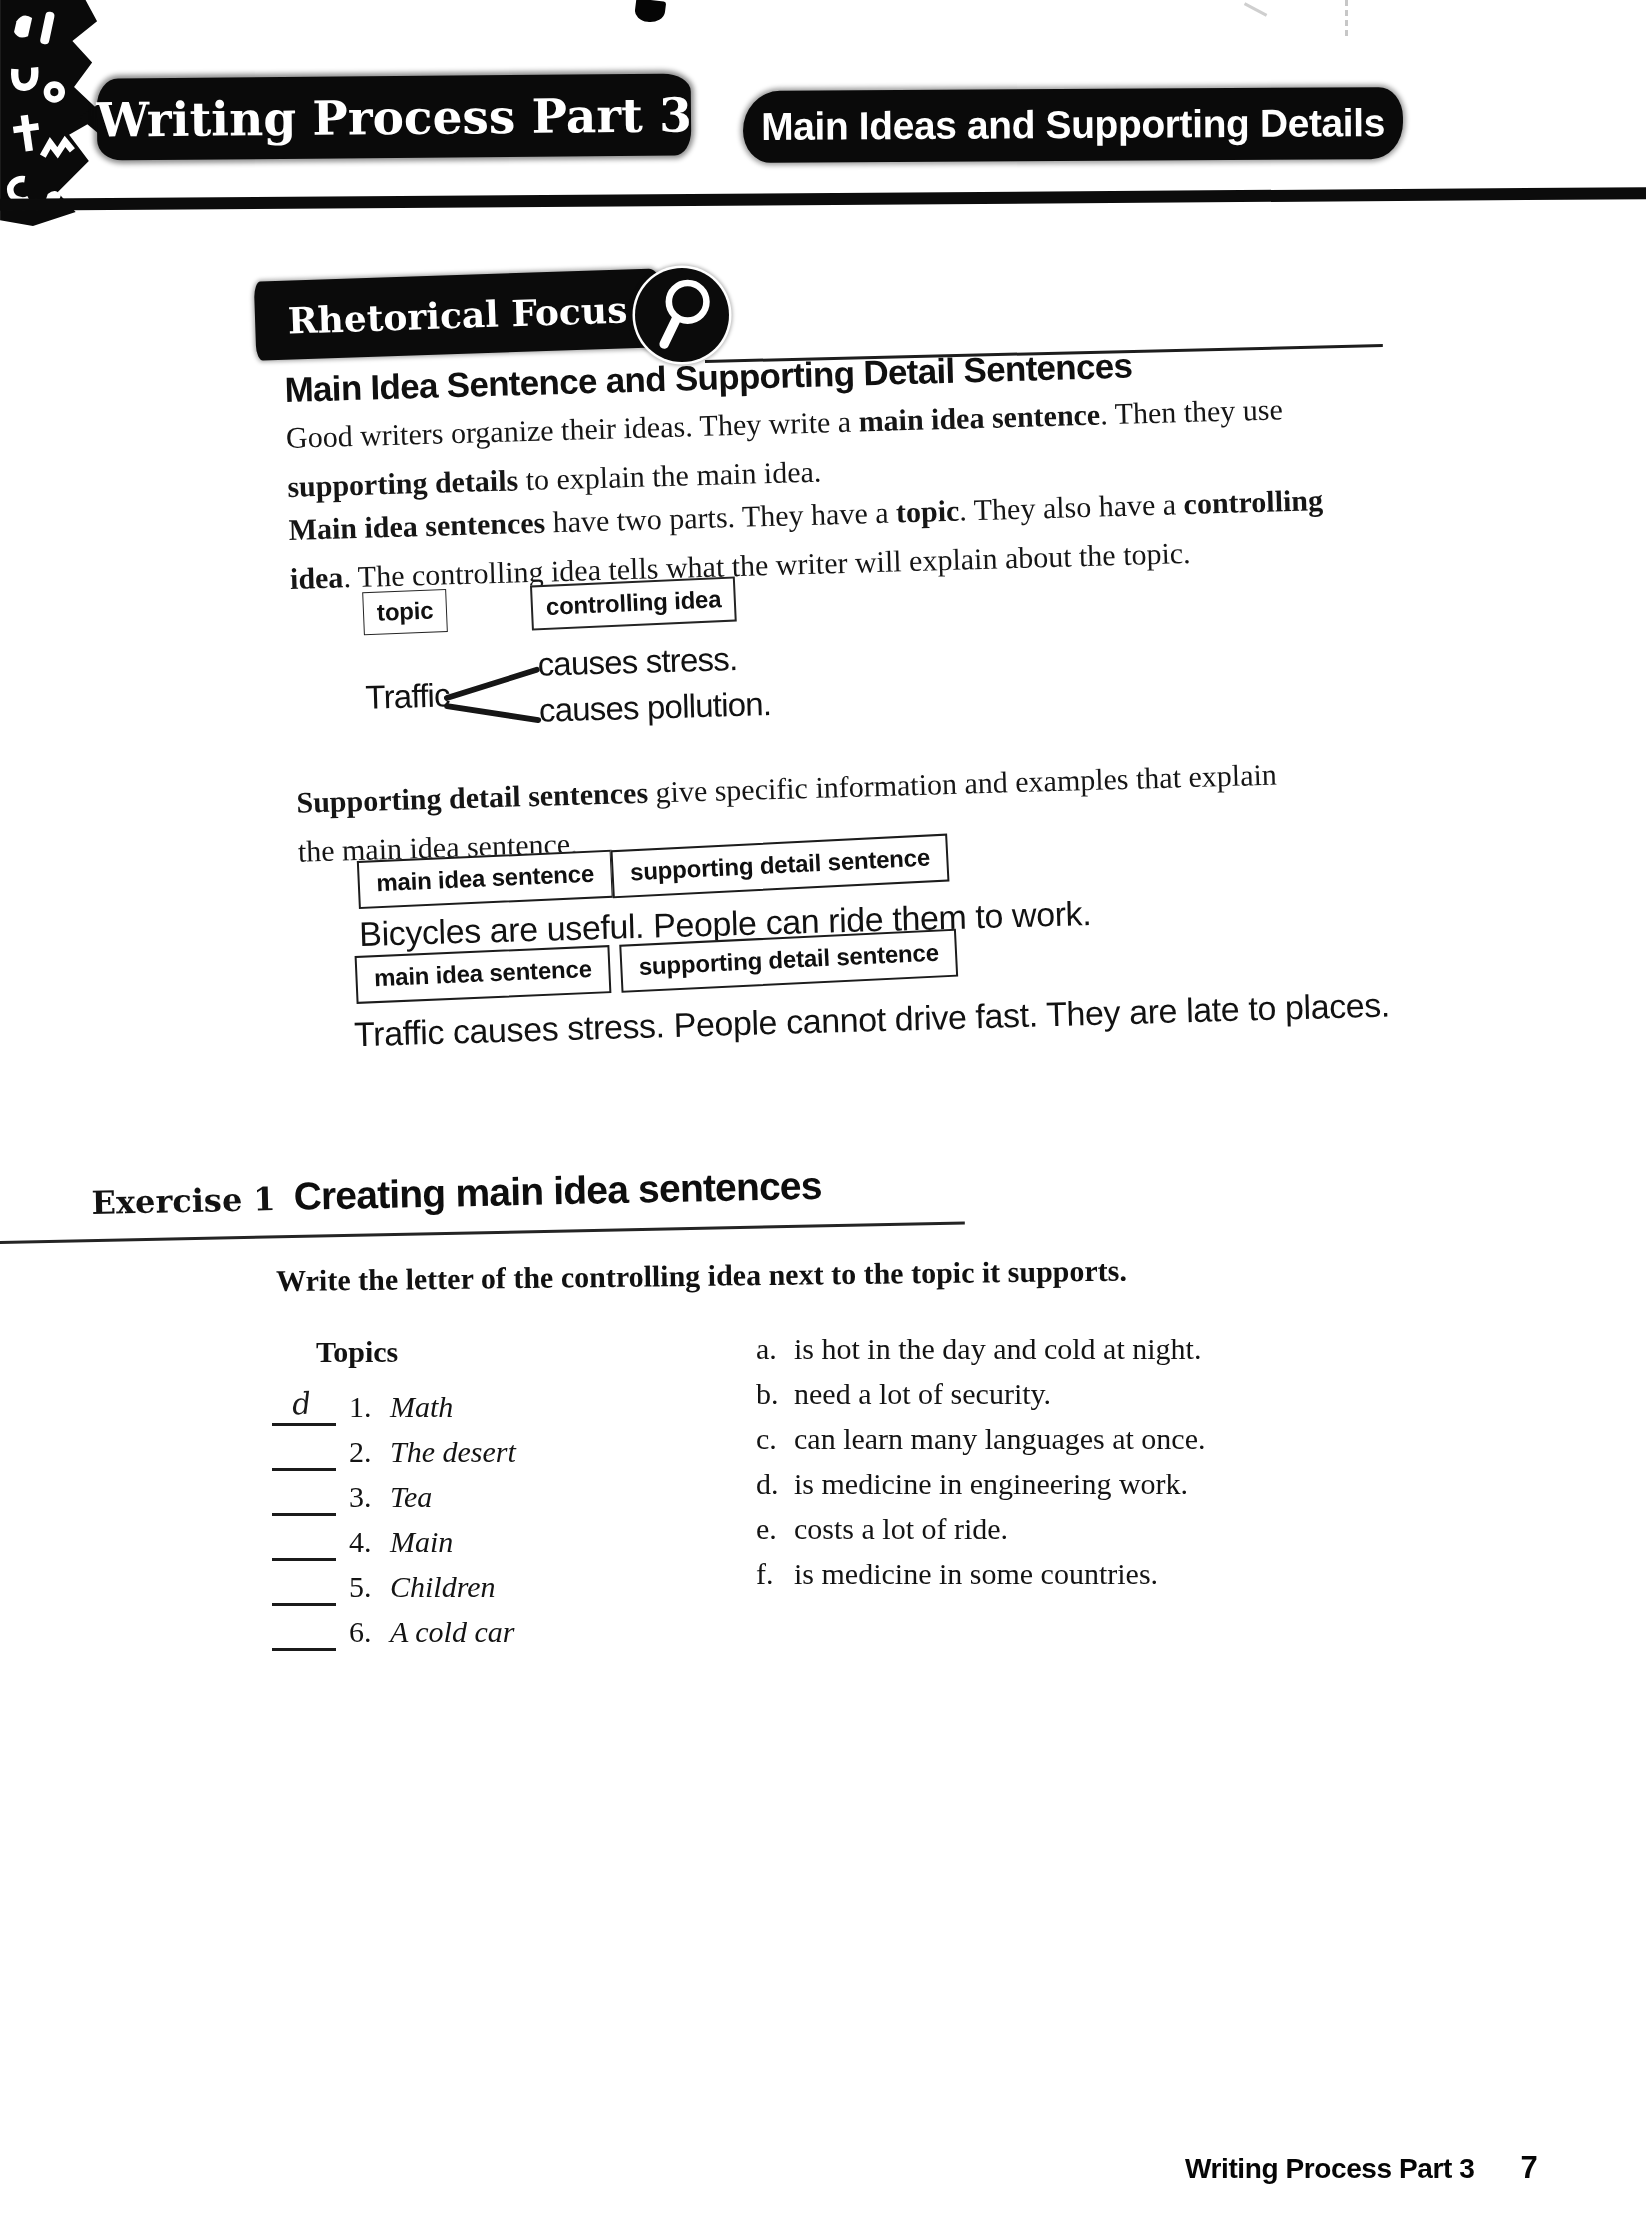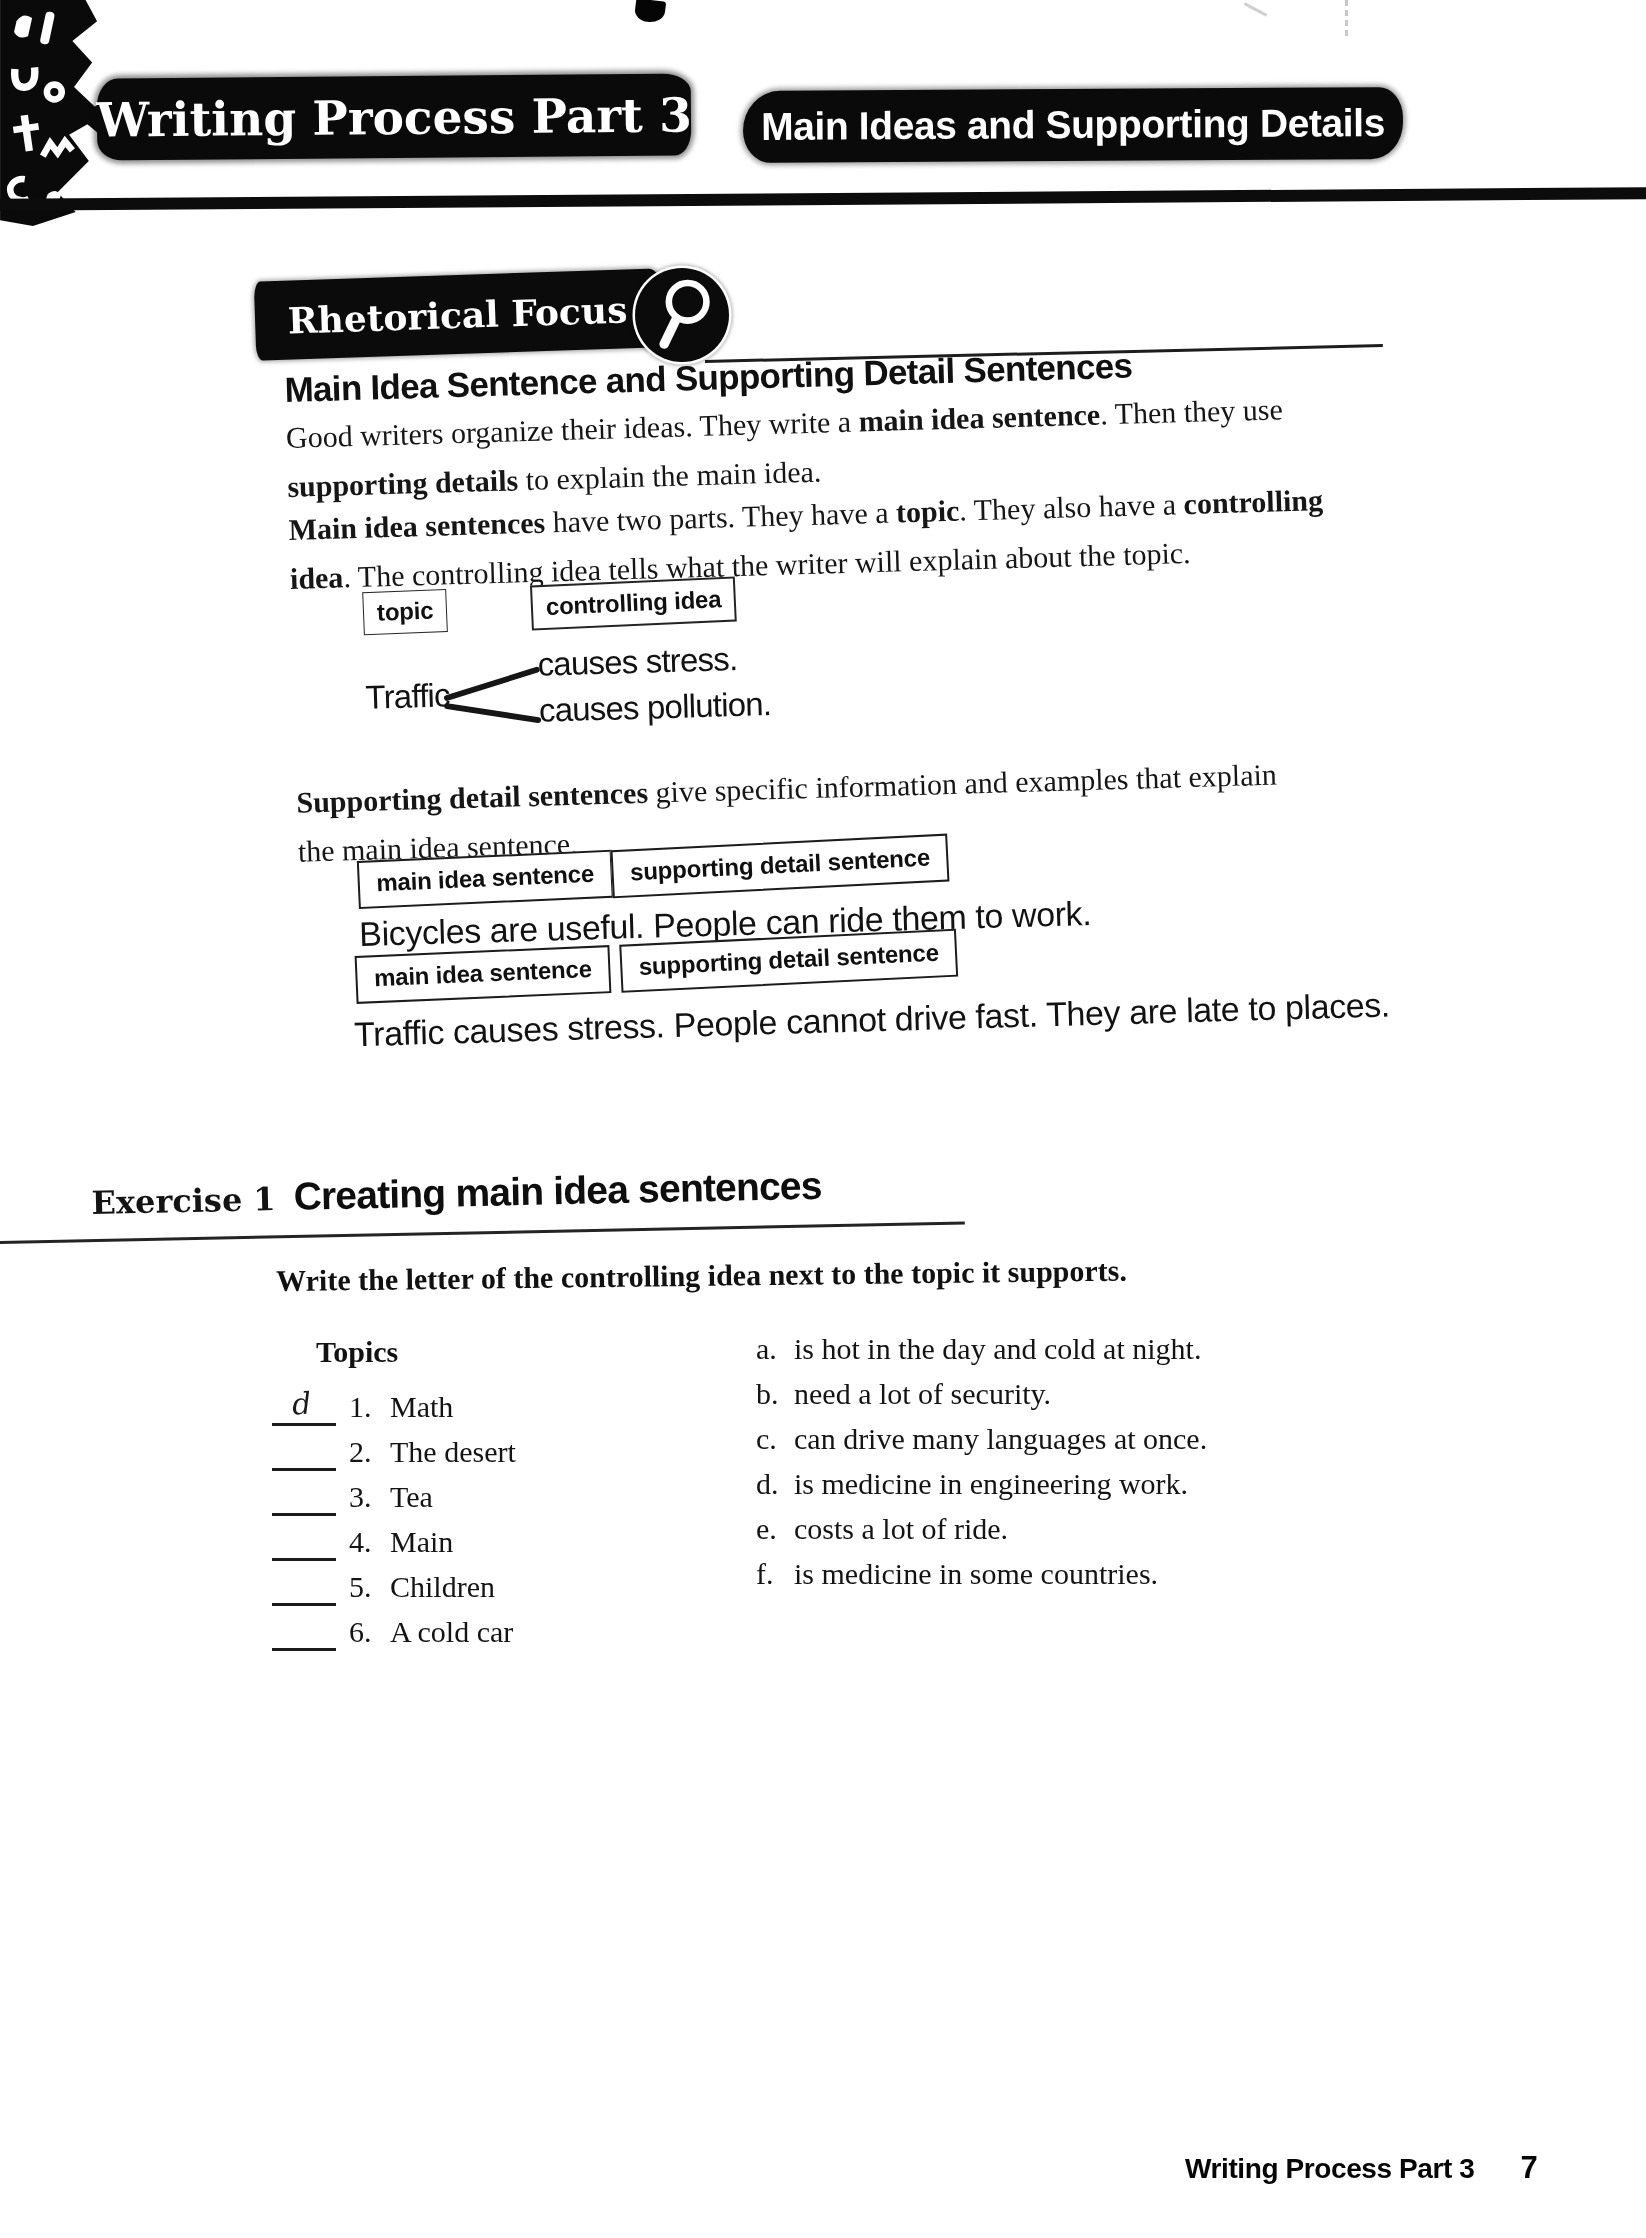--- a/index.html
+++ b/index.html
@@ -128,21 +128,21 @@
   .col-header { font-weight:700; font-size:30px; color:#121212; }
   .topics-col { position:absolute; left:272px; top:168px; }
   .topics-col .col-header { display:block; margin-bottom:11.5px;margin-left:44px; }
   .topic-item { height:45px; display:flex; align-items:flex-end; font-size:30px; }
   .blank { position:relative; display:inline-block; width:64px; height:36px;
     border-bottom:3.3px solid #1b1b1b; flex:0 0 auto; }
   .answer { position:absolute; left:20px; bottom:1.6px;
     font-family:"DejaVu Serif", serif; font-style:italic; font-size:30px;
     color:#1a1a1a; transform:rotate(-4deg); }
   .topic-num { margin:0 0 1.6px 13px; min-width:36px; }
-  .topic-text { margin:0 0 1.6px 5px; white-space:nowrap; }
+  .topic-text { margin:0 0 1.6px 5px; white-space:nowrap;font-style:italic; }
   .ideas-col { position:absolute; left:756px; top:156px; }
   .ideas-col .col-header { display:block; margin-bottom:10px; }
   .idea-item { height:45px; display:flex; align-items:flex-end; font-size:30px; }
   .idea-letter { min-width:38px; margin-bottom:1.6px; }
   .idea-text { margin-bottom:1.6px; white-space:nowrap; }
   
   .page-footer { position:absolute; left:1185px; top:2150px; display:flex;
     align-items:baseline; }
   .footer-section { font-family:"Liberation Sans", sans-serif; font-weight:700;
     font-size:28px; letter-spacing:-0.4px; color:#060606; white-space:nowrap; }
@@ -293,21 +293,21 @@
       <div class="idea-item">
         <span class="idea-letter">a.</span>
         <span class="idea-text">is hot in the day and cold at night.</span>
       </div>
       <div class="idea-item">
         <span class="idea-letter">b.</span>
         <span class="idea-text">need a lot of security.</span>
       </div>
       <div class="idea-item">
         <span class="idea-letter">c.</span>
-        <span class="idea-text">can drive many languages at once.</span>
+        <span class="idea-text">can learn many languages at once.</span>
       </div>
       <div class="idea-item">
         <span class="idea-letter">d.</span>
         <span class="idea-text">is medicine in engineering work.</span>
       </div>
       <div class="idea-item">
         <span class="idea-letter">e.</span>
         <span class="idea-text">costs a lot of ride.</span>
       </div>
       <div class="idea-item">

